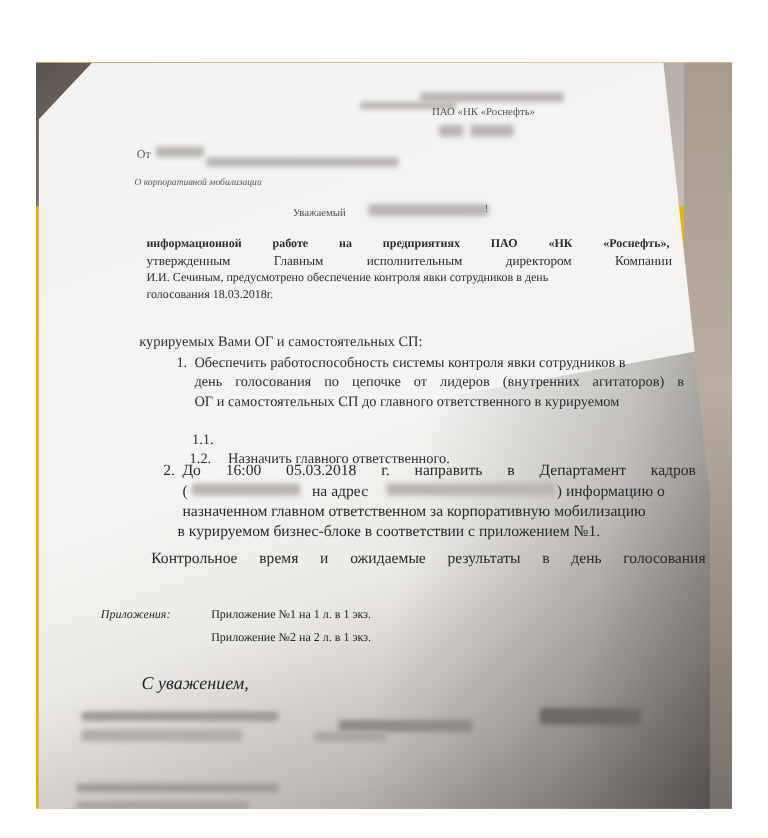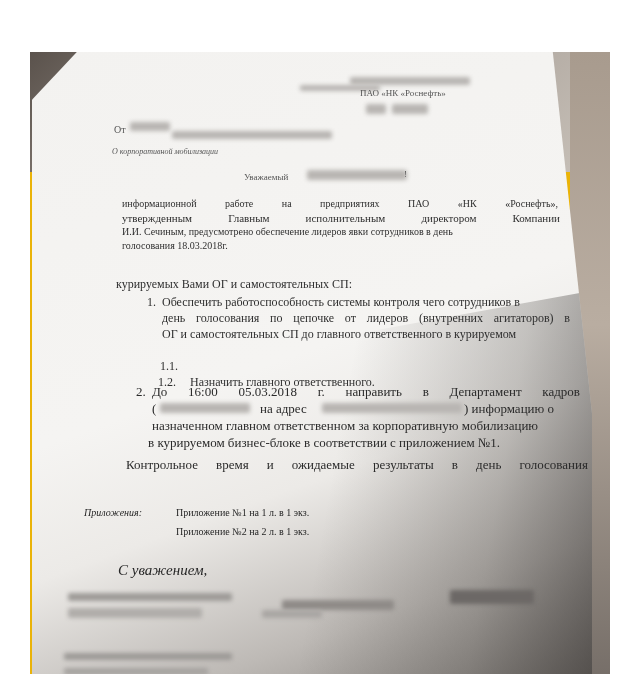--- a/index.html
+++ b/index.html
@@ -41,29 +41,29 @@
 
     <div class="txt small" style="left:82px;top:72px;font-size:10px;">От</div>
     <div class="blur" style="left:98px;top:70px;width:40px;height:9px;"></div>
     <div class="blur" style="left:140px;top:79px;width:160px;height:8px;"></div>
     <div class="txt small it" style="left:80px;top:95px;font-size:8px;">О корпоративной мобилизации</div>
 
     <div class="txt small" style="left:212px;top:120px;font-size:9px;">Уважаемый</div>
     <div class="blur" style="left:275px;top:118px;width:100px;height:10px;"></div>
     <div class="txt small" style="left:372px;top:117px;">!</div>
 
-    <div class="txt p justify" style="left:90px;top:145px;width:436px;font-size:10px;line-height:14px;">информационной работе на предприятиях ПАО «НК «Роснефть»,</div>
+    <div class="txt p justify" style="left:90px;top:145px;width:436px;font-size:10px;line-height:14px;font-weight:bold;">информационной работе на предприятиях ПАО «НК «Роснефть»,</div>
     <div class="txt p justify" style="left:90px;top:159px;width:438px;font-size:11px;line-height:14px;">утвержденным Главным исполнительным директором Компании</div>
-    <div class="txt p" style="left:90px;top:173px;font-size:10px;line-height:14px;">И.И. Сечиным, предусмотрено обеспечение лидеров явки сотрудников в день</div>
+    <div class="txt p" style="left:90px;top:173px;font-size:10px;line-height:14px;">И.И. Сечиным, предусмотрено обеспечение контроля явки сотрудников в день</div>
     <div class="txt p" style="left:90px;top:187px;font-size:10px;line-height:14px;">голосования 18.03.2018г.</div>
 
     <div class="txt p" style="left:84px;top:224px;">курируемых Вами ОГ и самостоятельных СП:</div>
 
     <div class="txt p" style="left:115px;top:242px;">1.</div>
-    <div class="txt p" style="left:130px;top:242px;">Обеспечить работоспособность системы контроля чего сотрудников в</div>
+    <div class="txt p" style="left:130px;top:242px;">Обеспечить работоспособность системы контроля явки сотрудников в</div>
     <div class="txt p justify" style="left:130px;top:258px;width:408px;">день голосования по цепочке от лидеров (внутренних агитаторов) в</div>
     <div class="txt p" style="left:130px;top:274px;">ОГ и самостоятельных СП до главного ответственного в курируемом</div>
     <div class="txt p" style="left:128px;top:306px;">1.1.</div>
     <div class="txt p" style="left:126px;top:322px;">1.2.</div>
     <div class="txt p" style="left:158px;top:322px;">Назначить главного ответственного.</div>
 
     <div class="txt p2" style="left:104px;top:331px;">2.</div>
     <div class="txt p2 justify" style="left:120px;top:331px;width:428px;">До 16:00 05.03.2018 г. направить в Департамент кадров</div>
     <div class="txt p2" style="left:120px;top:348px;">(</div>
     <div class="blur" style="left:128px;top:351px;width:90px;height:10px;"></div>

